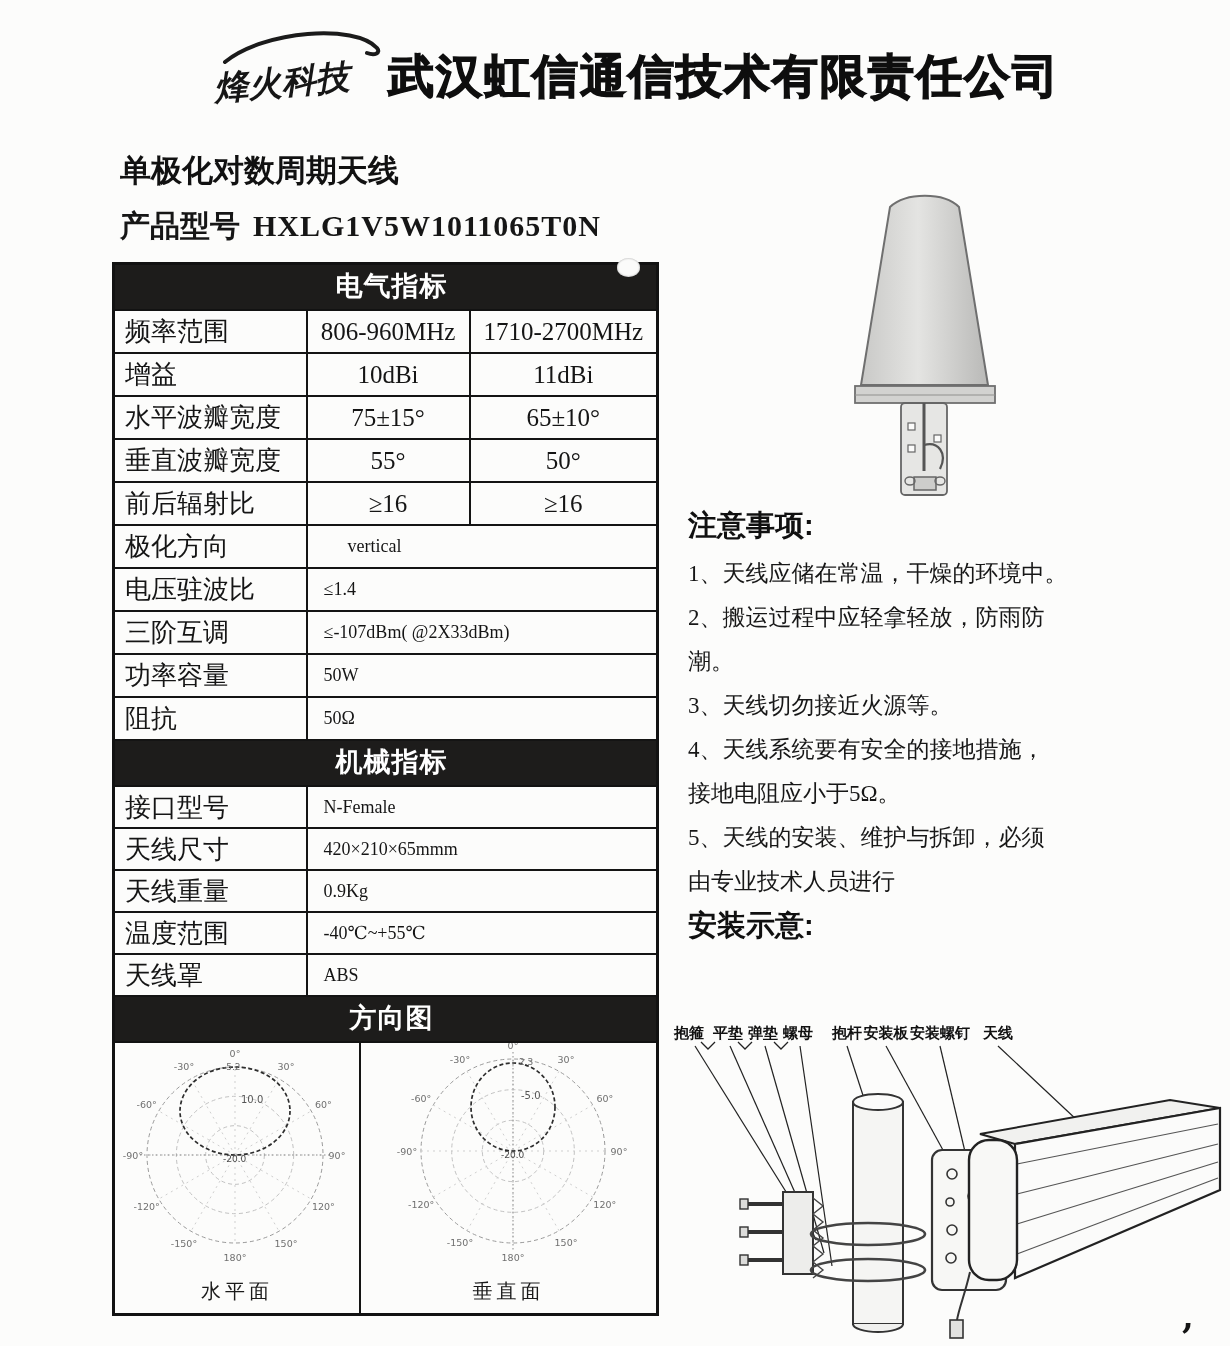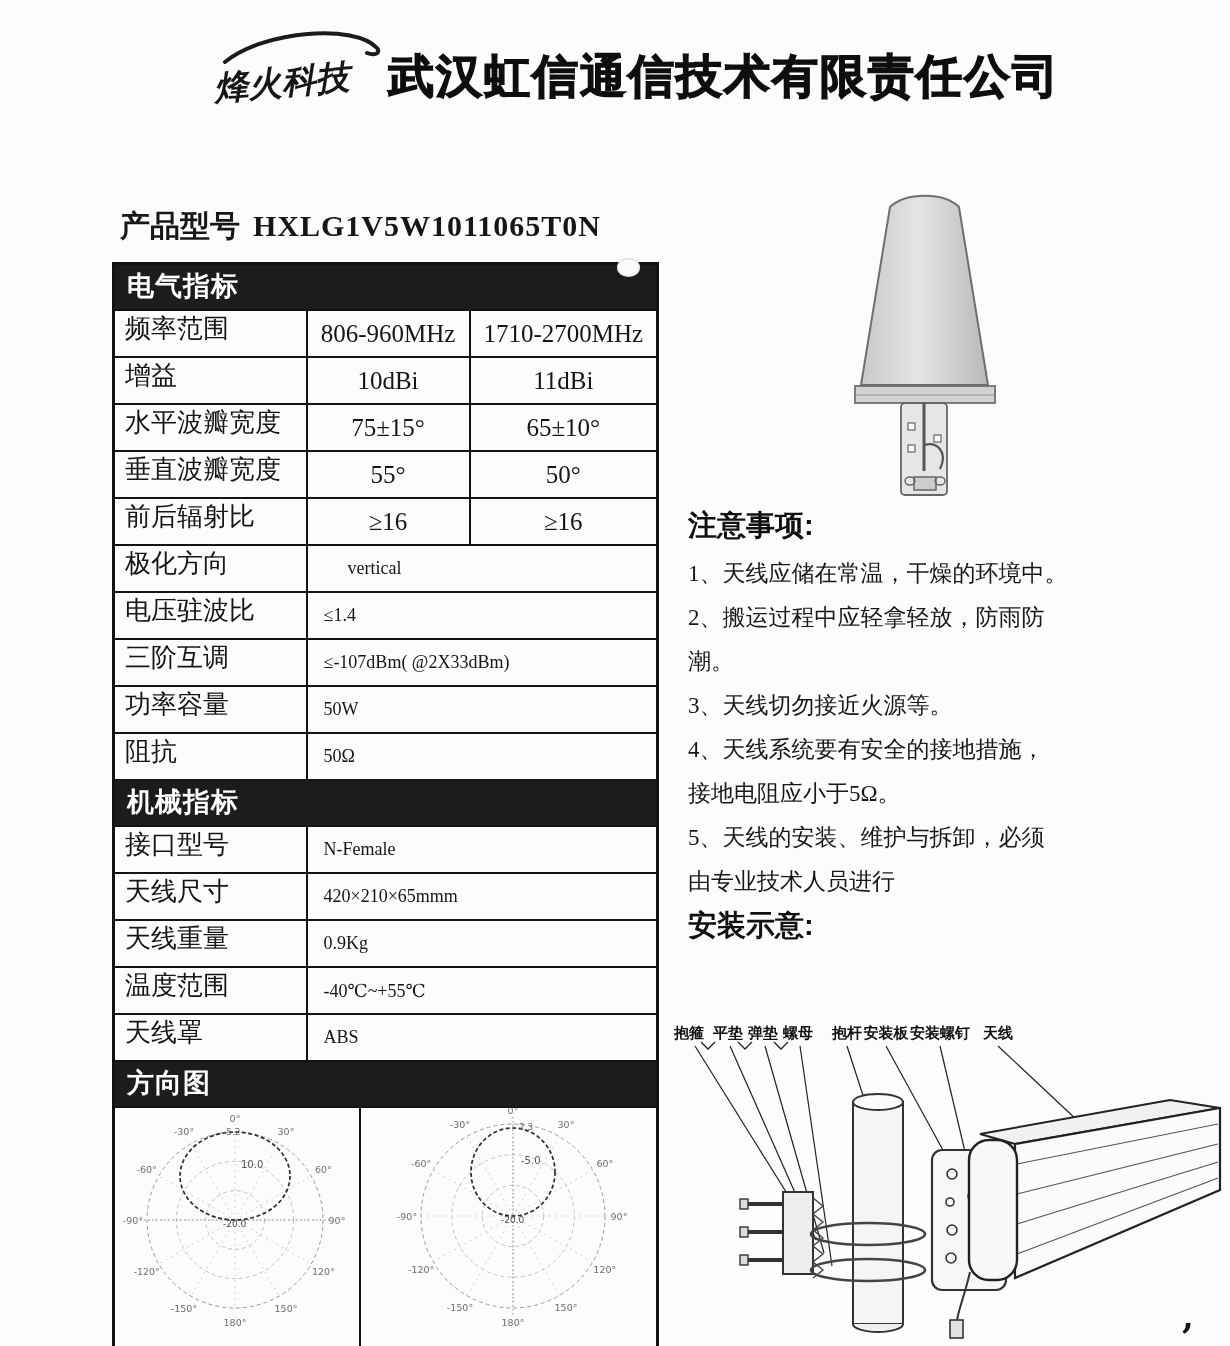--- a/index.html
+++ b/index.html
@@ -27,23 +27,23 @@
   .model-line .model-label{font-family:"Liberation Sans","DejaVu Sans",sans-serif;font-weight:800;}
   .model-line .model-value{font-family:"Liberation Serif","DejaVu Serif",serif;font-weight:600;letter-spacing:1px;margin-left:13px;}
 
   
   .spec-table-wrap{position:absolute;left:112px;top:262px;}
   table.spec{border-collapse:collapse;table-layout:fixed;width:544px;border:3px solid #121212;}
   table.spec td{border:2px solid #141414;overflow:hidden;}
   tr.bar td{
     background:#1d1c1b;color:#fff;border:2px solid #121212;
     font-family:"Liberation Sans","DejaVu Sans",sans-serif;
-    font-weight:800;font-size:27px;padding:3px 0 5px 12px;height:32px;letter-spacing:1px;
-  }
-  td.lbl{font-size:26px;padding:0 0 10px 10px;color:#151515;}
+    font-weight:800;font-size:27px;padding:3px 0 5px 12px;height:32px;letter-spacing:1px;text-align:center;
+  }
+  td.lbl{font-size:26px;padding:0 0 0 10px;color:#151515;}
   td.val{font-size:25px;text-align:center;color:#151515;}
   td.valL{font-size:18px;padding-left:16px;color:#151515;}
   tr.r2{height:43px;} tr.r1{height:43px;} tr.rm{height:42px;margin-top:33px;}
   
   td.pattern-td{padding:0;height:270px;vertical-align:top;}
   .pcells{display:flex;height:270px;}
   .pcell{position:relative;height:100%;}
   .pcell.left{width:246px;border-right:2px solid #141414;}
   .pcell.right{flex:1;}
   .pcaption{position:absolute;left:0;right:0;bottom:8px;text-align:center;font-size:20px;color:#1a1a1a;letter-spacing:4px;}
@@ -79,20 +79,21 @@
 <body>
 
 <div class="page" data-name="datasheet-page">
 
   <svg class="logo-svg" data-name="company-logo" width="190" height="100" viewBox="0 0 190 100">
     <path d="M20,40 C60,8 150,2 172,26 C176,31 170,34 162,31" fill="none" stroke="#1b1b1b" stroke-width="4" stroke-linecap="round" data-name="logo-swoosh"></path>
     <text x="10" y="78" font-size="34" font-style="italic" font-weight="800" fill="#161616" transform="rotate(-5 10 78)" data-name="logo-text">烽火科技</text>
   </svg>
   <div class="company-name" data-name="company-name">武汉虹信通信技术有限责任公司</div>
 
+  <div class="product-title" data-name="product-title">单极化对数周期天线</div>
   <div class="model-line" data-name="product-model-line">
     <span class="model-label" data-name="model-label">产品型号</span><span class="model-value" data-name="model-value">HXLG1V5W1011065T0N</span>
   </div>
 
   <div class="scan-dot" data-name="scan-artifact-dot"></div>
 
   <div class="spec-table-wrap" data-name="spec-table">
     <table class="spec">
       <colgroup>
           <col style="width:193px">

